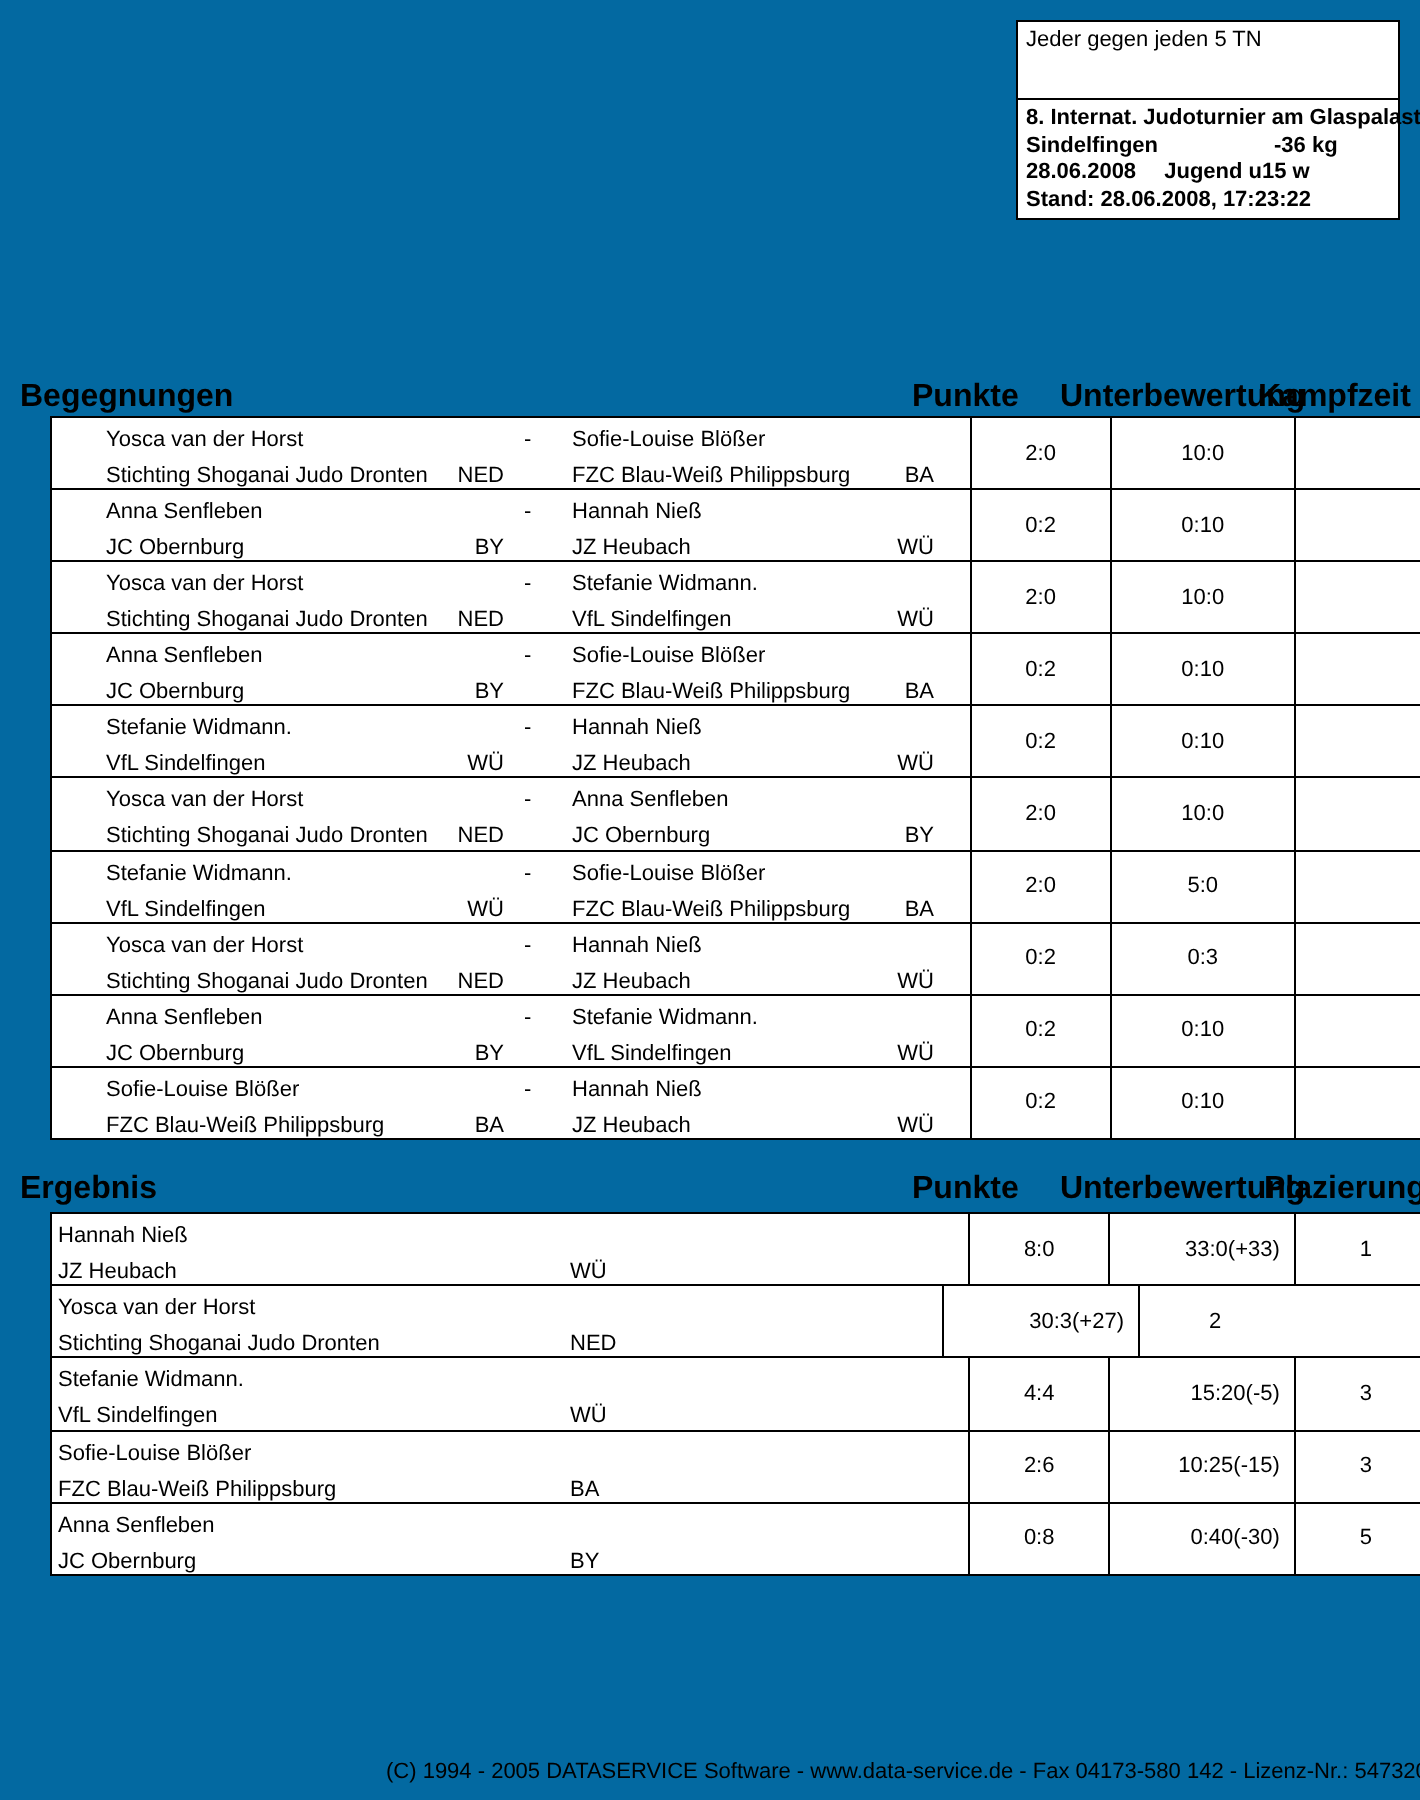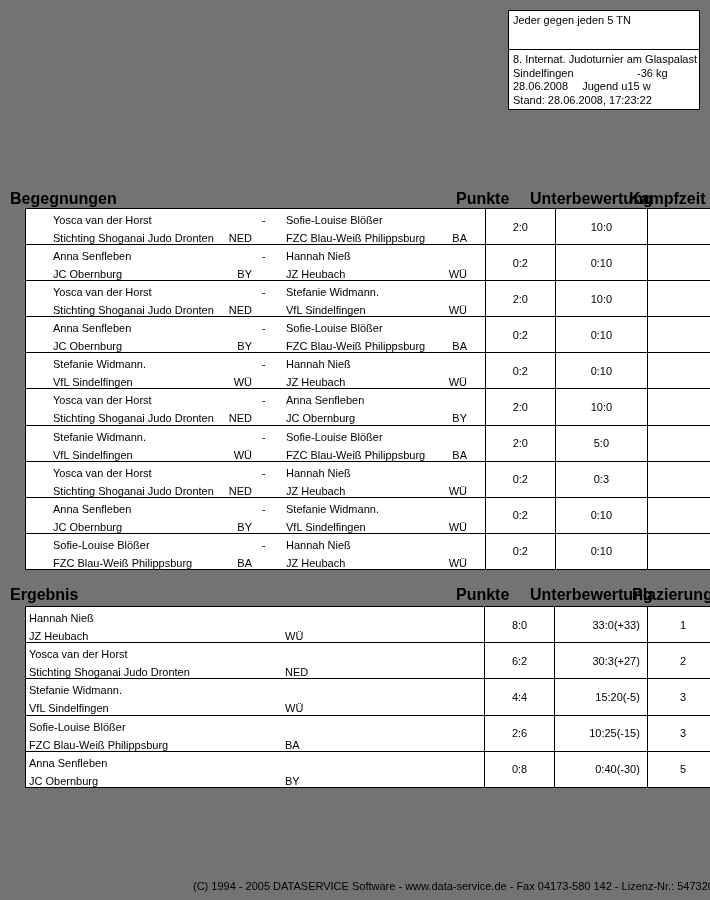--- a/index.html
+++ b/index.html
@@ -1,26 +1,26 @@
 <!DOCTYPE html>
 <html><head>
 <meta charset="utf-8">
 <style>
   * { margin:0; padding:0; box-sizing:border-box; }
   html,body { background:#fff; }
   body {
     width:710px; height:900px; position:relative; overflow:hidden;
     font-family:"Liberation Sans", sans-serif; font-size:11px; color:#000;
   }
-  .page { position:absolute; inset:0; background:#737373; }
+  .page { position:absolute; inset:0; background:#0369a1; }
 
   
   .header-box { position:absolute; left:508px; top:10px; width:192px; border:1px solid #000; background:#fff; }
   .hb-cell1 { height:39px; border-bottom:1px solid #000; padding:3px 4px; line-height:13px; }
-  .hb-cell2 { padding:3px 4px 2px; }
+  .hb-cell2 { padding:3px 4px 2px;font-weight:bold; }
   .hb-line { line-height:13.5px; position:relative; white-space:nowrap; }
   .weight { position:absolute; left:124px; top:0; }
   .agegroup { margin-left:11px; }
 
   
   .sec-head { position:absolute; left:0; width:710px; height:16px; }
   .sec-title { position:absolute; top:0; font-weight:bold; font-size:16px; white-space:nowrap; }
   .col-head { position:absolute; top:0; font-weight:bold; font-size:16px; white-space:nowrap; }
 
   
@@ -338,21 +338,20 @@
   </div>
 
   <div class="r-row">
     <div class="cell r-names">
       <div class="r-name">Yosca van der Horst</div>
       <div class="r-club">
         <span>Stichting Shoganai Judo Dronten</span>
         <span class="r-region">NED</span>
       </div>
     </div>
-    <div class="cell pts">6:2</div>
     <div class="cell r-sub">
       <span>30:3</span>
       <span>(+27)</span>
     </div>
     <div class="cell plc">2</div>
   </div>
 
   <div class="r-row">
     <div class="cell r-names">
       <div class="r-name">Stefanie Widmann.</div>

